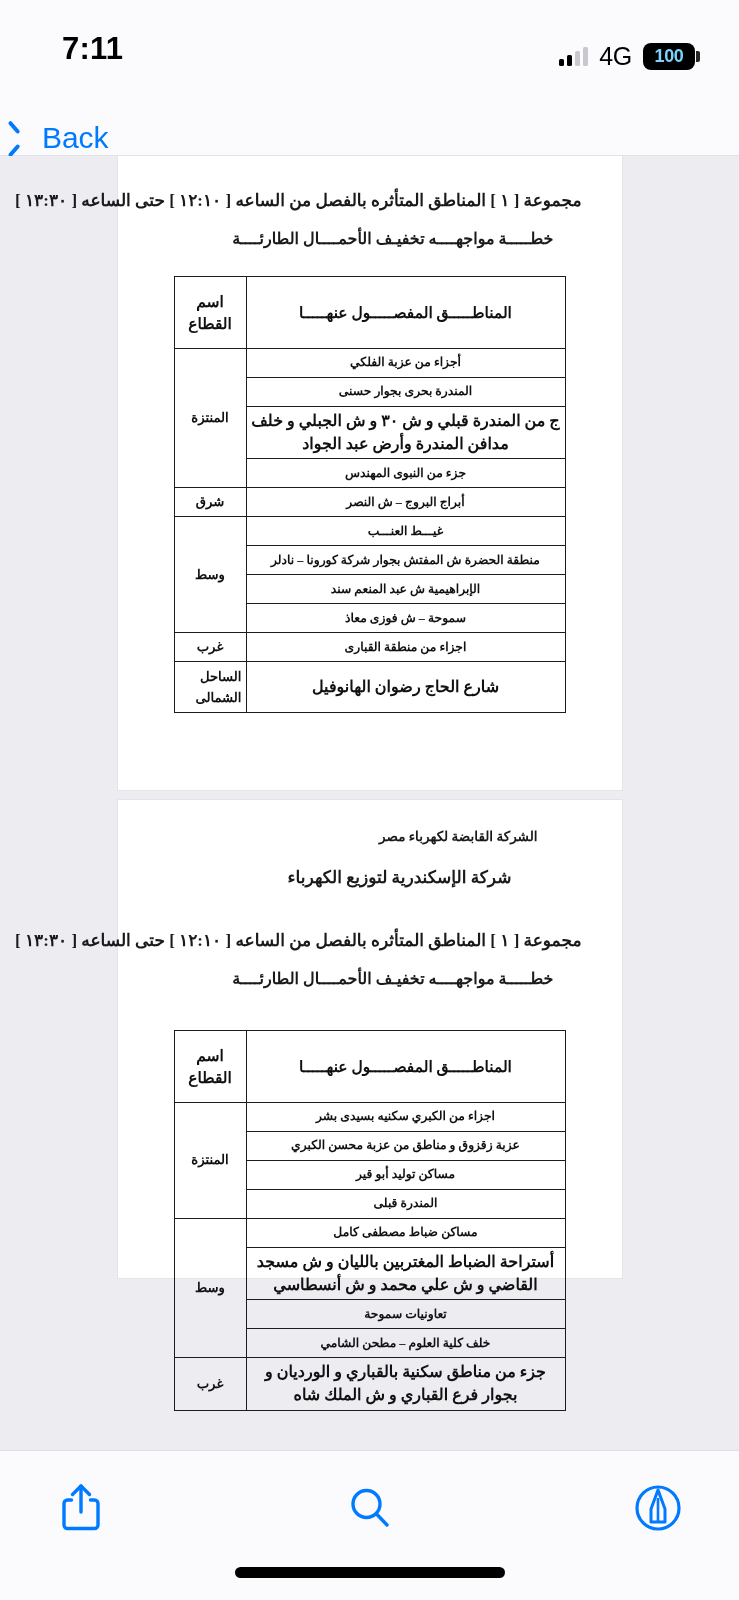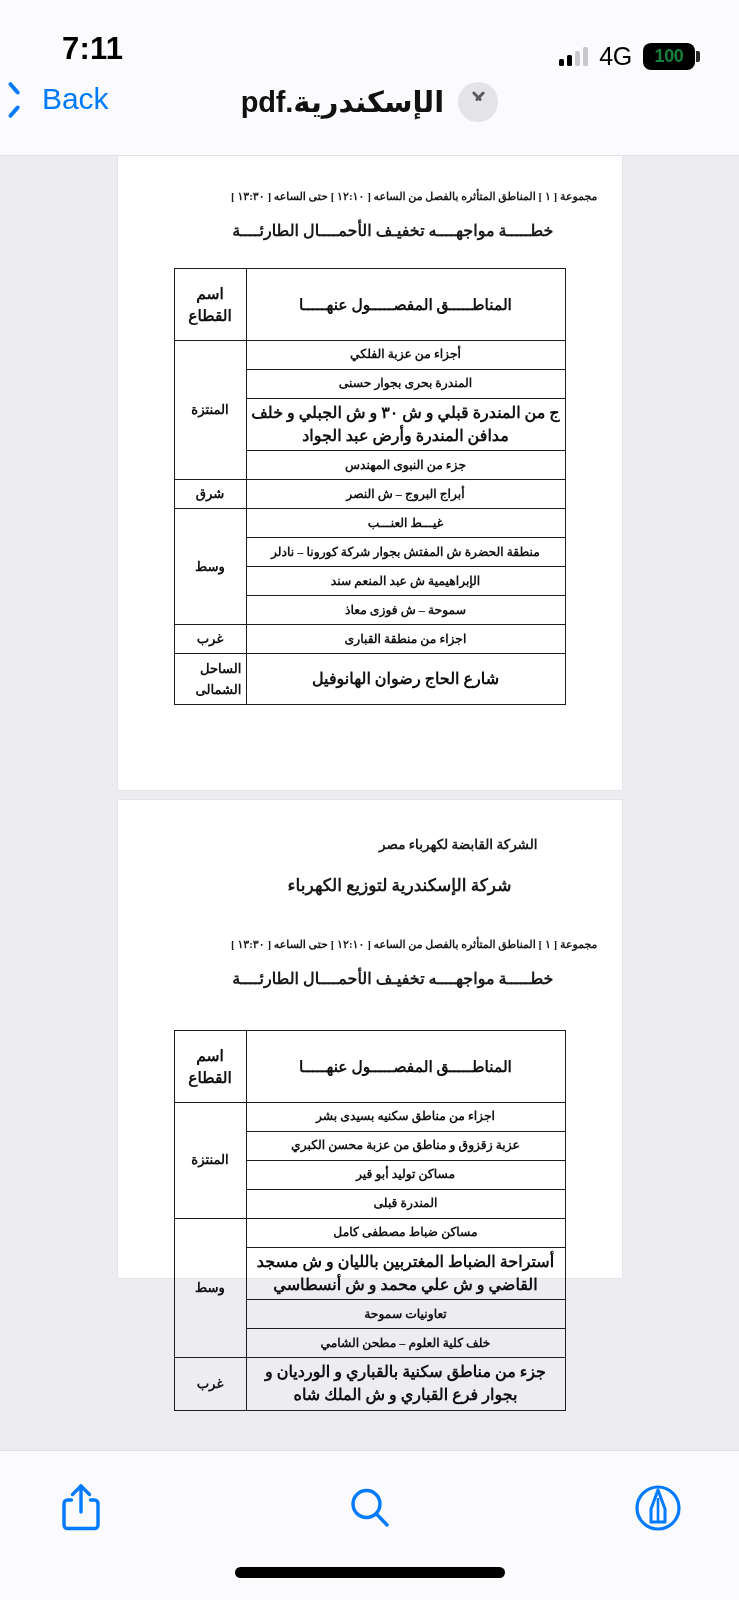--- a/index.html
+++ b/index.html
@@ -69,41 +69,41 @@
     height: 27px;
     background: #000;
     border-radius: 8px;
     display: flex;
     align-items: center;
     justify-content: center;
   }
   .battery-level {
     font-size: 18px;
     font-weight: 700;
-    color: #15803d;
+    color: #7dd3fc;
     letter-spacing: -0.4px;
   }
   .battery-tip {
     position: absolute;
     right: -5px;
     top: 8px;
     width: 4px;
     height: 11px;
     background: #000;
     border-radius: 0 2px 2px 0;
     opacity: .85;
   }
 
   
   .nav-bar {
     height: 74px;
     flex: 0 0 74px;
     background: #fbfbfd;
     display: flex;
-    align-items: flex-start;
+    align-items: flex-end;
     position: relative;
     border-bottom: 1px solid #e2e2e6;
   }
   .nav-back {
     display: flex;
     align-items: center;
     gap: 9px;
     padding-left: 18px;
     cursor: pointer;
     background: none;
@@ -183,36 +183,36 @@
   }
   .pdf-page {
     background: #ffffff;
     width: 504px;
     margin: 0 auto;
     position: relative;
     box-shadow: 0 0 0 0.5px rgba(0,0,0,.07);
     padding: 0 24px;
   }
   .pdf-page.page-1 { height: 634px; padding-top: 26px; }
-  .pdf-page.page-2 { height: 478px; margin-top: 10px; padding-top: 24px; }
+  .pdf-page.page-2 { height: 478px; margin-top: 10px; padding-top: 16px; }
 
   .doc-line {
     direction: rtl;
     unicode-bidi: plaintext;
     font-family: "Liberation Serif", "DejaVu Serif", serif;
     color: #1a1a1a;
     text-align: right;
     white-space: nowrap;
   }
   .doc-company-a { font-size: 13.5px; font-weight: 600; margin: 12px 60px 0 0; letter-spacing: .1px; }
   .doc-company-b { font-size: 17px; font-weight: 600; margin: 22px 86px 0 0; letter-spacing: .1px; }
   .doc-group-line {
-    font-size: 11px;
-    font-weight: 700;
-    margin: 8px 0 0 0;
+    font-size: 17px;
+    font-weight: 700;
+    margin: 8px 16px 0 0;
     letter-spacing: .15px;
   }
   .doc-plan-title {
     font-size: 16px;
     font-weight: 700;
     margin: 18px 44px 0 0;
     letter-spacing: .2px;
   }
 
   
@@ -310,26 +310,20 @@
         <span class="battery-tip"></span>
       </span>
     </div>
   </div>
 
   <div class="nav-bar">
     <button class="nav-back">
       <span class="chev-left"></span>
       <span class="nav-back-label">Back</span>
     </button>
-    <div class="nav-title-wrap">
-      <span class="nav-title">الإسكندرية.pdf</span>
-      <button class="nav-chevron-btn">
-        <span class="chev-down"></span>
-      </button>
-    </div>
   </div>
 
   <div class="doc-area">
 
     <div class="pdf-page page-1">
       <div class="doc-line doc-group-line">مجموعة [ ١ ] المناطق المتأثره بالفصل من الساعه [ ١٢:١٠ ] حتى الساعه [ ١٣:٣٠ ]</div>
       <div class="doc-line doc-plan-title">خطـــــة مواجهــــه تخفيـف الأحمــــال الطارئــــة</div>
 
       <table class="doc-table t1">
         <thead>
@@ -393,21 +387,21 @@
 
       <table class="doc-table t2">
         <thead>
           <tr>
             <th>المناطـــــق المفصـــــول عنهـــــا</th>
             <th class="col-sector">اسم القطاع</th>
           </tr>
         </thead>
         <tbody>
           <tr>
-            <td class="cell-area">اجزاء من مناطق سكنيه بسيدى بشر</td>
+            <td class="cell-area">اجزاء من الكبري سكنيه بسيدى بشر</td>
             <td class="cell-sector" rowspan="4">المنتزة</td>
           </tr>
           <tr>
             <td class="cell-area">عزبة زقزوق و مناطق من عزبة محسن الكبري</td>
           </tr>
           <tr>
             <td class="cell-area">مساكن توليد أبو قير</td>
           </tr>
           <tr>
             <td class="cell-area">المندرة قبلى</td>

